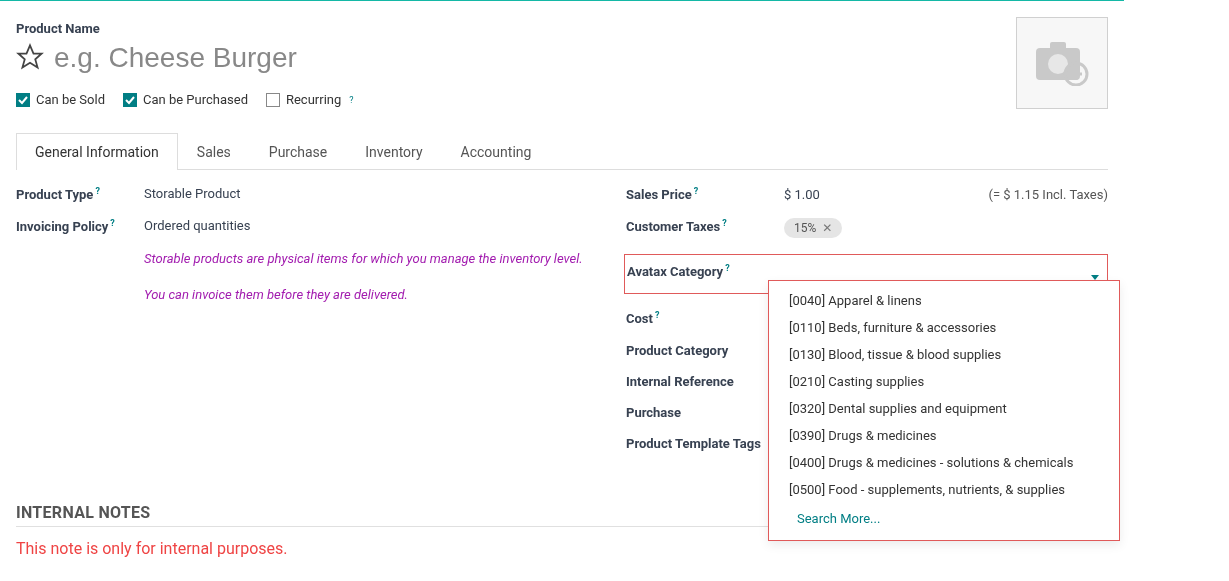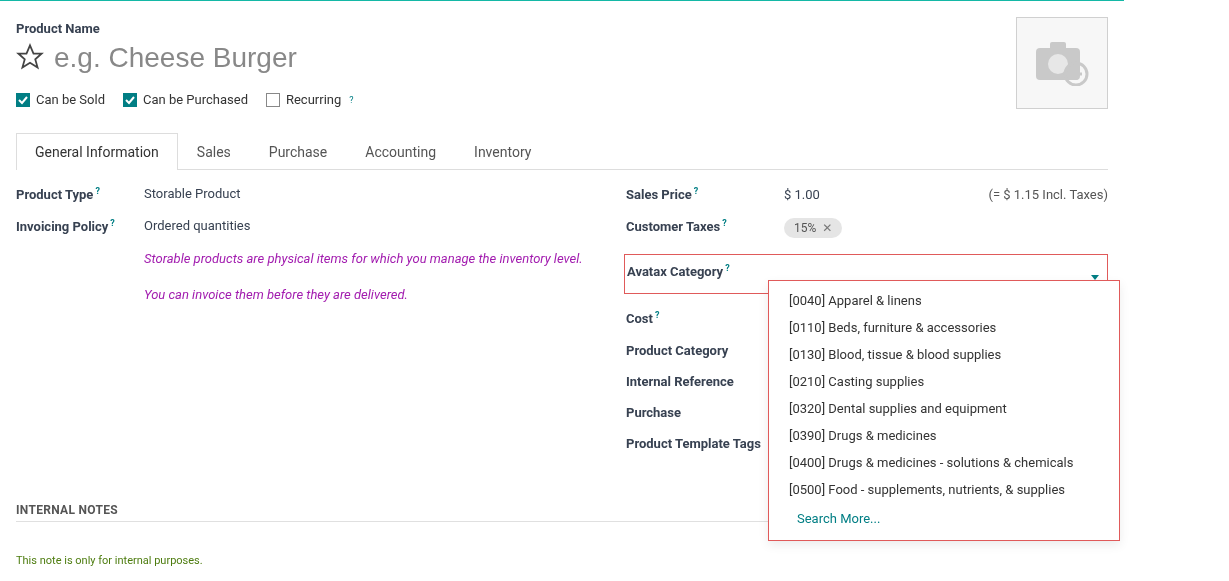--- a/index.html
+++ b/index.html
@@ -182,31 +182,31 @@
     cursor: pointer;
   }
   .dropdown .search-more {
     color: #017e84;
     padding: 8px 28px;
     font-size: 13px;
     cursor: pointer;
   }
   .internal-notes {
     margin-top: 36px;
-    font-size: 12px;
+    font-size: 16px;
     font-weight: 700;
     letter-spacing: 0.3px;
     color: #555;
     border-bottom: 1px solid #e0e0e0;
     padding-bottom: 4px;
   }
   .note-text {
-    margin-top: 32px;
-    color: #4d7c0f;
-    font-size: 11px;
+    margin-top: 12px;
+    color: #ef4444;
+    font-size: 16px;
   }
   .incl-taxes {
     color: #555;
     font-size: 13px;
     margin-left: 40px;
   }
   .price-line { display:flex; align-items:center; }
 </style>
 </head>
 <body>
@@ -256,22 +256,22 @@
       <span class="box"></span>
       <span>Recurring</span>
         <span class="help">?</span>
     </label>
   </div>
 
   <div class="tabs">
     <div class="tab active">General Information</div>
     <div class="tab">Sales</div>
     <div class="tab">Purchase</div>
+    <div class="tab">Inventory</div>
     <div class="tab">Accounting</div>
-    <div class="tab">Inventory</div>
   </div>
 
   <div class="cols">
 
     <div class="col-left">
       <div class="frow">
         <div class="lab"><span>Product Type</span><span class="help">?</span></div>
         <div class="val">Storable Product</div>
       </div>
       <div class="frow">

